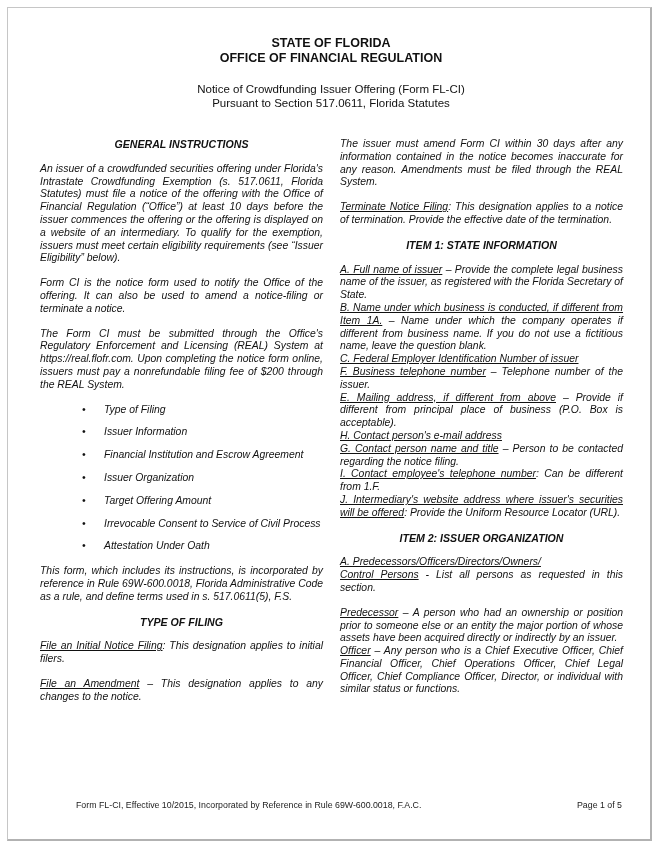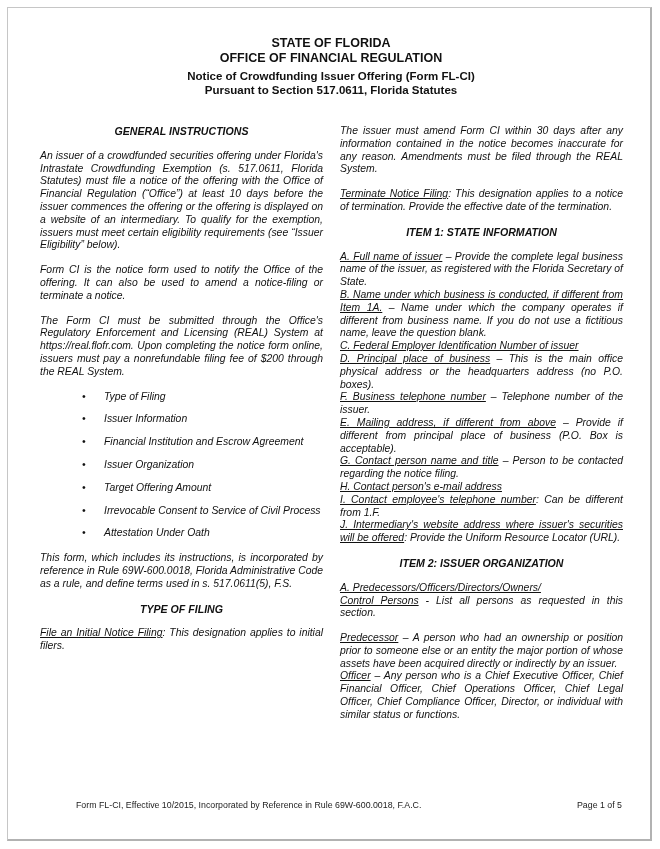--- a/index.html
+++ b/index.html
@@ -18,21 +18,21 @@
     border: 1px solid #c6c6c6;
     border-right: 2px solid #b2b2b2;
     border-bottom: 2px solid #b2b2b2;
     pointer-events: none;
   }
   .content {
     position: absolute;
     top: 36px; left: 40px; right: 38px;
   }
   .doc-title { text-align: center; font-weight: bold; font-size: 12.5px; line-height: 14.5px; }
-  .doc-subtitle { text-align: center; font-weight: bold; font-size: 11.5px; line-height: 14px; margin-top: 4px; }
+  .doc-subtitle { text-align: center; font-weight: normal; font-size: 11.5px; line-height: 14px; margin-top: 17px; }
   .columns { display: flex; gap: 17px; margin-top: 28px; font-style: italic; }
   .col {
     width: 283px; flex: 0 0 283px;
     font-size: 10.4px; line-height: 12.8px;
     text-align: justify;
   }
   .col-heading {
     text-align: center; font-weight: bold;
     font-size: 10.6px; line-height: 12.8px;
     margin: 0 0 12px 0;
@@ -86,35 +86,35 @@
         <li>Issuer Information</li>
         <li>Financial Institution and Escrow Agreement</li>
         <li>Issuer Organization</li>
         <li>Target Offering Amount</li>
         <li>Irrevocable Consent to Service of Civil Process</li>
         <li>Attestation Under Oath</li>
       </ul>
       <p>This form, which includes its instructions, is incorporated by reference in Rule 69W-600.0018, Florida Administrative Code as a rule, and define terms used in s. 517.0611(5), F.S.</p>
       <h3 class="col-heading">TYPE OF FILING</h3>
       <p><span class="u">File an Initial Notice Filing</span><span>: This designation applies to initial filers.</span></p>
+      <p><span class="u">File an Amendment</span><span> – This designation applies to any changes to the notice.</span></p>
     </div>
 
     <div class="col">
       <p>The issuer must amend Form CI within 30 days after any information contained in the notice becomes inaccurate for any reason.  Amendments must be filed through the REAL System.</p>
       <p><span class="u">Terminate Notice Filing</span><span>: This designation applies to a notice of termination.  Provide the effective date of the termination.</span></p>
 
       <h3 class="col-heading">ITEM 1: STATE INFORMATION</h3>
       <p class="tight"><span class="u">A. Full name of issuer</span><span> – Provide the complete legal business name of the issuer, as registered with the Florida Secretary of State.</span></p>
       <p class="tight"><span class="u">B. Name under which business is conducted, if different from Item 1A.</span><span> – Name under which the company operates if different from business name.  If you do not use a fictitious name, leave the question blank.</span></p>
       <p class="tight"><span class="u">C. Federal Employer Identification Number of issuer</span><span></span></p>
-      <p class="tight"><span class="u">D.  Principal place of business</span><span> – This is the main office physical address or the headquarters address (no P.O. boxes).</span></p>
       <p class="tight"><span class="u">F. Business telephone number</span><span> – Telephone number of the issuer.</span></p>
       <p class="tight"><span class="u">E. Mailing address, if different from above</span><span> – Provide if different from principal place of business (P.O. Box is acceptable).</span></p>
+      <p class="tight"><span class="u">H. Contact person's e-mail address</span><span></span></p>
       <p class="tight"><span class="u">G. Contact person name and title</span><span> – Person to be contacted regarding the notice filing.</span></p>
-      <p class="tight"><span class="u">H. Contact person's e-mail address</span><span></span></p>
       <p class="tight"><span class="u">I. Contact employee's telephone number</span><span>: Can be different from 1.F.</span></p>
       <p><span class="u">J. Intermediary's website address where issuer's securities will be offered</span><span>: Provide the Uniform Resource Locator (URL).</span></p>
 
       <h3 class="col-heading">ITEM 2: ISSUER ORGANIZATION</h3>
       <p><span class="u">A. Predecessors/Officers/Directors/Owners/</span><br><span class="u">Control Persons</span><span> - List all persons as requested in this section.</span></p>
       <p class="tight"><span class="u">Predecessor</span><span> – A person who had an ownership or position prior to someone else or an entity the major portion of whose assets have been acquired directly or indirectly by an issuer.</span></p>
       <p><span class="u">Officer</span><span> – Any person who is a Chief Executive Officer, Chief Financial Officer, Chief Operations Officer, Chief Legal Officer, Chief Compliance Officer, Director, or individual with similar status or functions.</span></p>
     </div>
 
   </div>

